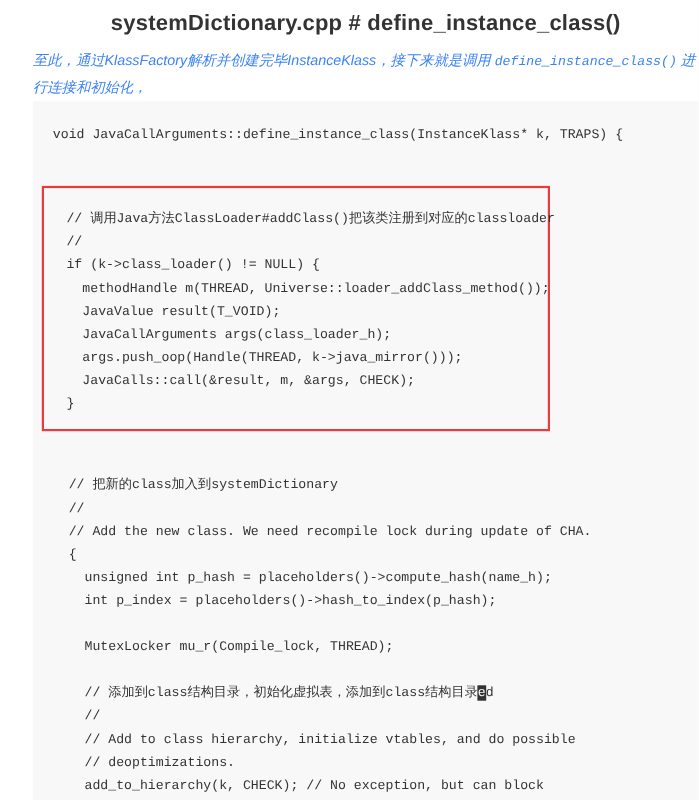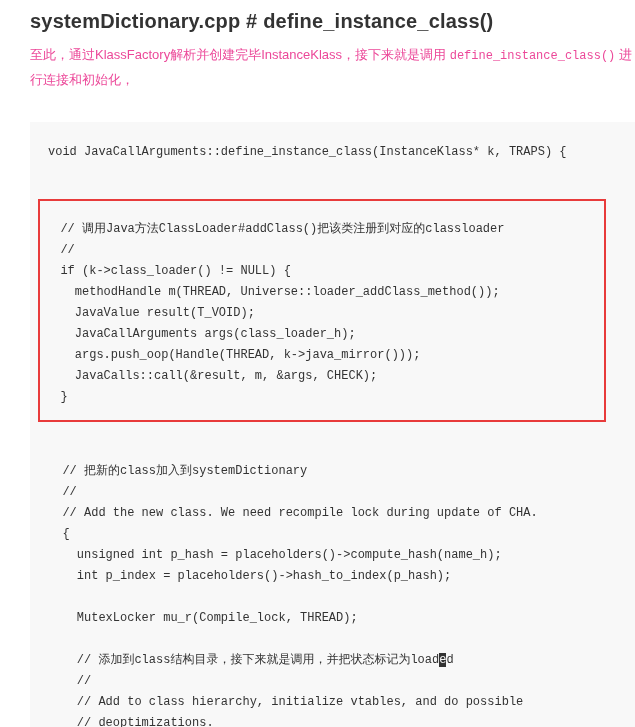--- a/index.html
+++ b/index.html
@@ -9,44 +9,45 @@
     width: 635px;
     padding: 10px 0 0 30px;
     overflow: hidden;
   }
   .heading {
     font-size: 20px;
     font-weight: 700;
     color: #333333;
     letter-spacing: 0.2px;
     margin-bottom: 10px;
+    text-align: center;
   }
   .intro {
     font-size: 13px;
-    color: #ec4899;
+    color: #3b82f6;
     line-height: 1.9;
-    margin-bottom: 30px;
     white-space: normal;
+    font-style: italic;
   }
   .intro .mono { font-family: Consolas, "Courier New", monospace; font-size: 12px; }
   .codeblock {
     background: #f8f8f8;
     padding: 20px 18px;
     font-family: Consolas, "Courier New", monospace;
     font-size: 12px;
     line-height: 1.75;
     color: #333333;
     white-space: pre;
     position: relative;
   }
   .hl {
     border: 2px solid #e83b3b;
     padding: 18px 6px 12px 6px;
     margin: 36px 0 18px -10px;
-    width: 568px;
+    width: 462px;
     white-space: pre;
   }
   .caret {
     background: #333333;
     color: #f8f8f8;
   }
 </style>
 </head>
 <body>
 
@@ -68,19 +69,19 @@
   }</div>
 <span id="rest-a">  // 把新的class加入到systemDictionary
   //
   // Add the new class. We need recompile lock during update of CHA.
   {
     unsigned int p_hash = placeholders()-&gt;compute_hash(name_h);
     int p_index = placeholders()-&gt;hash_to_index(p_hash);
 
     MutexLocker mu_r(Compile_lock, THREAD);
 </span>
-<span>    // 添加到class结构目录，接下来就是调用，并把状态标记为load</span><span class="caret">e</span><span>d</span>
+<span>    // 添加到class结构目录，初始化虚拟表，添加到class结构目录</span><span class="caret">e</span><span>d</span>
 <span id="rest-b">    //
     // Add to class hierarchy, initialize vtables, and do possible
     // deoptimizations.
     add_to_hierarchy(k, CHECK); // No exception, but can block
 
     // 执行更新操作</span></div>
 
 </body></html>

